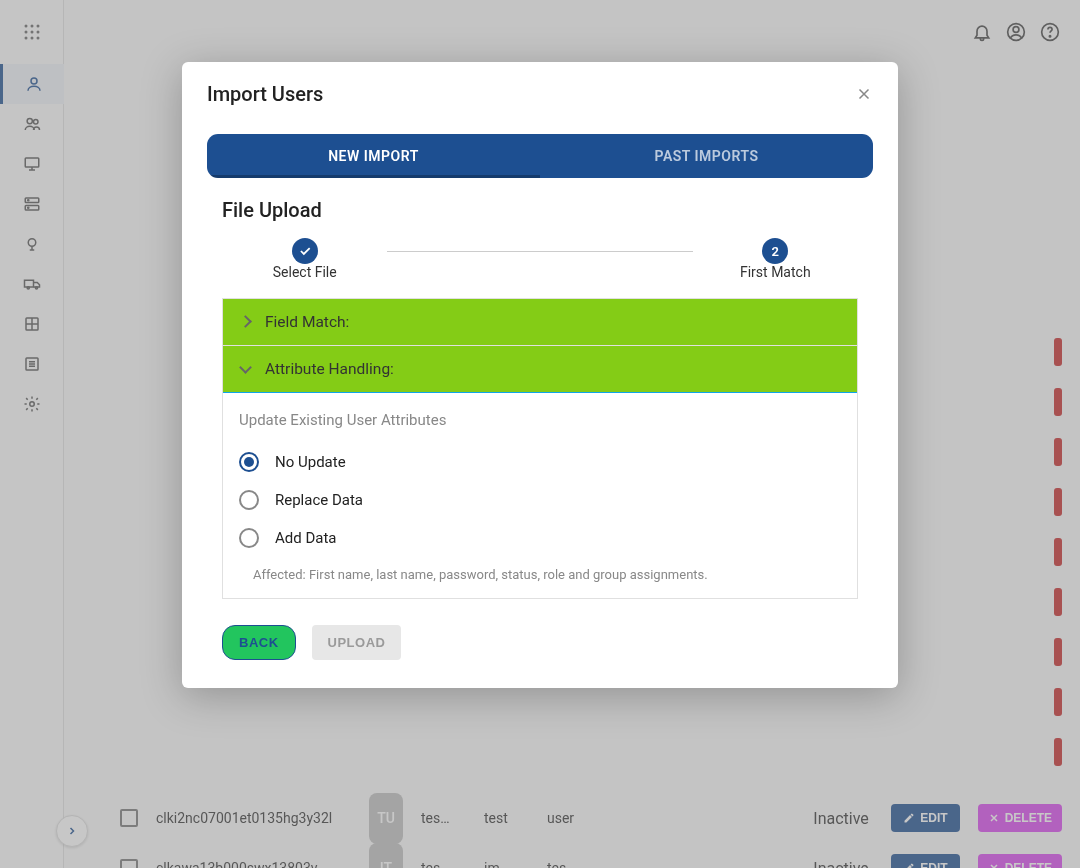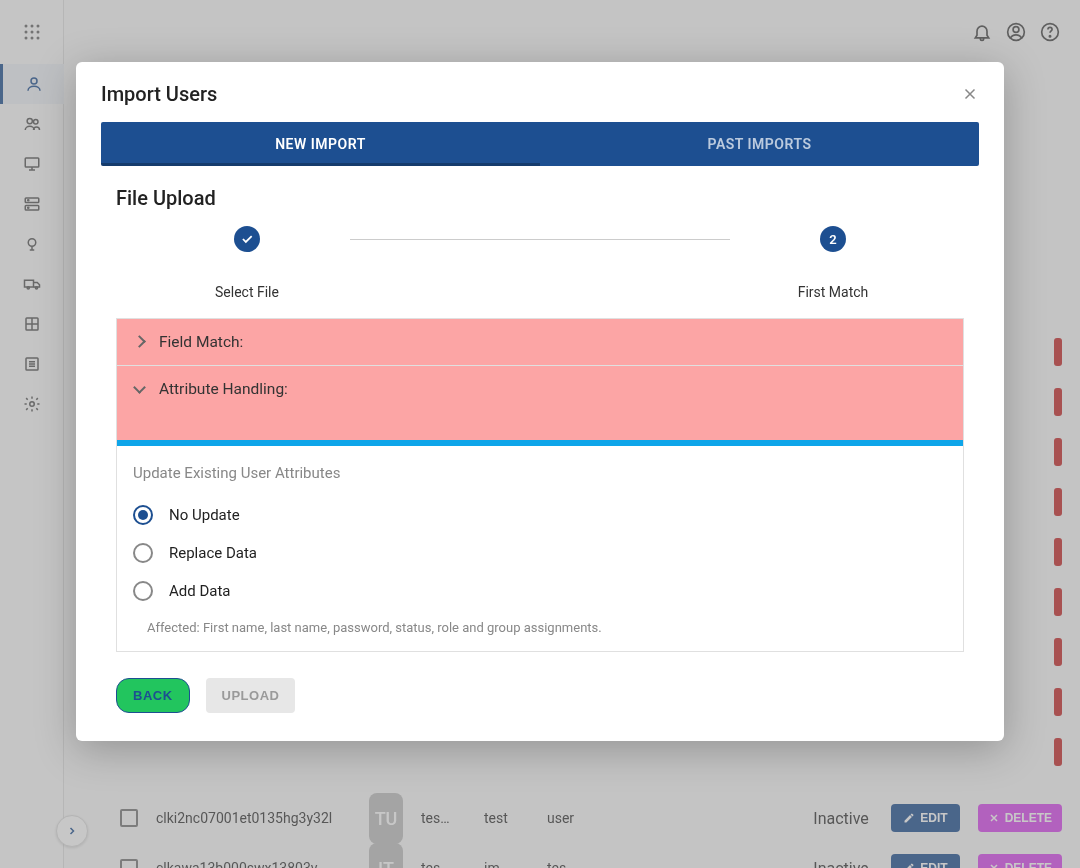--- a/index.html
+++ b/index.html
@@ -8,54 +8,54 @@
   .app-bg{width:1080px;height:868px;background:#fafafa;position:relative;}
   .sidebar{position:absolute;left:0;top:0;width:64px;height:868px;border-right:1px solid #e0e0e0;background:#fcfcfc;}
   .sidebar .apps-icon{display:flex;align-items:center;justify-content:center;width:64px;height:64px;}
   .sidebar-item{width:64px;height:40px;display:flex;align-items:center;justify-content:center;color:#555;}
   .sidebar-item.active{border-left:3px solid #1d4f91;background:#eef2f8;color:#1d4f91;}
   .topbar{position:absolute;top:0;left:64px;right:0;height:64px;display:flex;justify-content:flex-end;align-items:center;gap:14px;padding-right:20px;}
   .topbar .icon{color:#444;}
   .expand-btn{position:absolute;left:56px;top:815px;width:32px;height:32px;border-radius:50%;background:#fff;border:1px solid #ddd;display:flex;align-items:center;justify-content:center;box-shadow:0 1px 3px rgba(0,0,0,0.15);}
   .table-row{position:absolute;left:120px;right:18px;height:48px;display:flex;align-items:center;gap:18px;font-size:14px;color:#333;}
   .table-row .cb{width:18px;height:18px;border:2px solid #777;border-radius:2px;}
-  .avatar-sq{width:34px;height:51px;background:#bfbfbf;color:#fff;display:flex;align-items:center;justify-content:center;font-weight:500;font-size:18px;border-radius:8px;}
+  .avatar-sq{width:34px;height:51px;background:#bfbfbf;color:#fff;display:flex;align-items:center;justify-content:center;font-weight:500;font-size:14px;border-radius:8px;}
   .cell-id{width:195px;overflow:hidden;text-overflow:ellipsis;white-space:nowrap;}
   .cell-s{width:45px;overflow:hidden;text-overflow:ellipsis;white-space:nowrap;}
   .spacer{flex:1;}
   .chip{font-size:16px;color:#333;width:60px;}
   .btn-edit{background:#1d4f91;color:#fff;border:none;padding:7px 12px;border-radius:4px;font-size:12px;font-weight:600;display:flex;align-items:center;gap:5px;}
   .btn-del{background:#d946ef;color:#fff;border:none;padding:7px 10px;border-radius:4px;font-size:12px;font-weight:600;display:flex;align-items:center;gap:5px;}
   .redbar{position:absolute;right:18px;width:8px;height:28px;background:#c62828;border-radius:3px;}
 
   
   .overlay{position:absolute;inset:0;background:rgba(130,130,130,0.45);display:flex;justify-content:center;align-items:flex-start;}
-  .modal{margin-top:62px;width:928px;background:#fff;border-radius:6px;box-shadow:0 8px 40px rgba(0,0,0,0.25);padding-bottom:28px;}
+  .modal{margin-top:62px;width:716px;background:#fff;border-radius:6px;box-shadow:0 8px 40px rgba(0,0,0,0.25);padding-bottom:28px;}
   .modal-header{display:flex;justify-content:space-between;align-items:center;padding:20px 25px 12px 25px;}
   .modal-title{font-size:20px;font-weight:500;color:#222;}
   .close-icon{color:#888;cursor:pointer;font-size:18px;}
-  .tabs{display:flex;margin:4px 25px;background:#1d4f91;border-radius:2px;overflow:hidden;}
+  .tabs{display:flex;margin:16px 25px;background:#1d4f91;border-radius:11px;overflow:hidden;}
   .tab{flex:1;text-align:center;padding:14px 0;color:#fff;font-size:14px;font-weight:600;letter-spacing:0.5px;}
   .tab.active{position:relative;}
   .tab.active::after{content:"";position:absolute;left:0;right:0;bottom:0;height:3px;background:rgba(0,0,0,0.25);}
   .tab.inactive{color:rgba(255,255,255,0.7);}
   .section-title{font-size:20px;font-weight:500;color:#222;margin:20px 0 16px 40px;}
   .stepper{display:flex;align-items:flex-start;justify-content:center;gap:0;margin:0 40px 18px 40px;position:relative;}
   .step{display:flex;flex-direction:column;align-items:center;width:206px;}
   .step-circle{width:26px;height:26px;border-radius:50%;display:flex;align-items:center;justify-content:center;color:#fff;font-size:13px;font-weight:600;background:#1d4f91;}
   .step-line{height:1px;background:#ccc;width:380px;margin-top:13px;}
-  .step-label{margin-top:32px;font-size:14px;color:#333;}
+  .step-label{margin-top:0;font-size:14px;color:#333;}
   .acc{margin:0 40px;}
-  .acc-item{border:1px solid #e0e0e0;background:#fca5a5;}
+  .acc-item{border:1px solid #e0e0e0;background:#84cc16;}
   .acc-item + .acc-item{border-top:none;}
   .acc-head{padding:14px 16px;display:flex;align-items:center;gap:12px;font-size:15.5px;color:#333;cursor:pointer;}
   .chev{width:14px;height:14px;display:inline-block;}
   .chev.right::before{content:"";display:block;width:7px;height:7px;border-right:2px solid #666;border-bottom:2px solid #666;transform:rotate(-45deg);margin:2px;}
   .chev.down::before{content:"";display:block;width:7px;height:7px;border-right:2px solid #666;border-bottom:2px solid #666;transform:rotate(45deg);margin:1px 0 0 2px;}
-  .acc-body{background:#fff;border-top:6px solid #0ea5e9;padding:18px 16px 14px 16px;margin-top:28px;}
+  .acc-body{background:#fff;border-top:1px solid #0ea5e9;padding:18px 16px 14px 16px;}
   .sub-label{color:#888;font-size:15px;margin-bottom:14px;}
   .radio-row{display:flex;align-items:center;gap:16px;padding:9px 0;font-size:15px;color:#222;}
   .radio{width:20px;height:20px;border-radius:50%;border:2px solid #1d4f91;display:flex;align-items:center;justify-content:center;}
   .radio.unselected{border-color:#888;}
   .radio .dot{width:10px;height:10px;border-radius:50%;background:#1d4f91;}
   .affected{color:#888;font-size:13px;margin:10px 0 2px 14px;}
   .footer{display:flex;gap:16px;margin:26px 0 0 40px;}
   .btn-back{border:1px solid #1d4f91;color:#1d4f91;background:#22c55e;padding:9px 16px;border-radius:13px;font-size:13px;font-weight:600;letter-spacing:0.5px;}
   .btn-upload{border:none;color:#9a9a9a;background:#e7e7e7;padding:9px 16px;border-radius:4px;font-size:13px;font-weight:600;letter-spacing:0.5px;}
   svg{display:block;}

